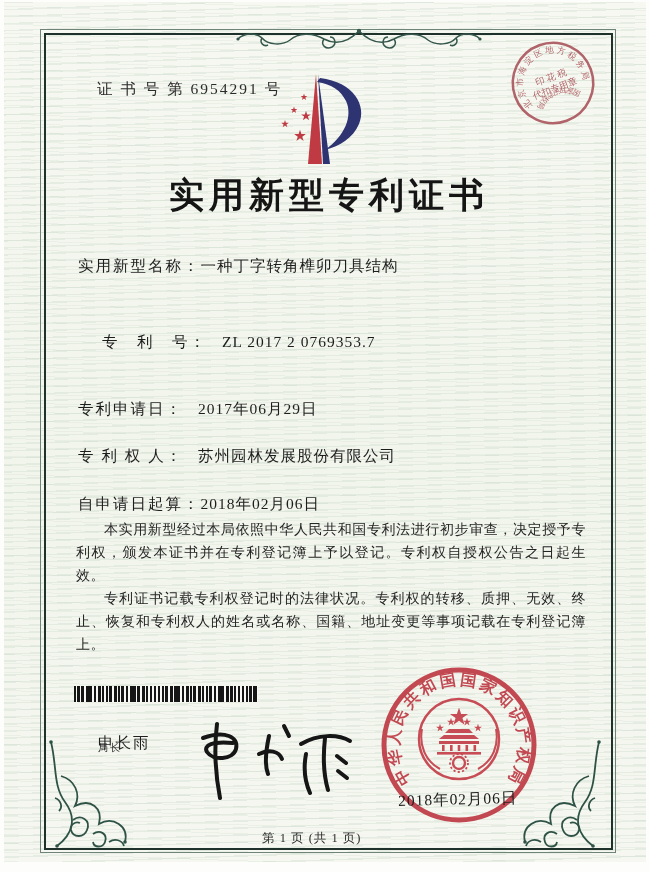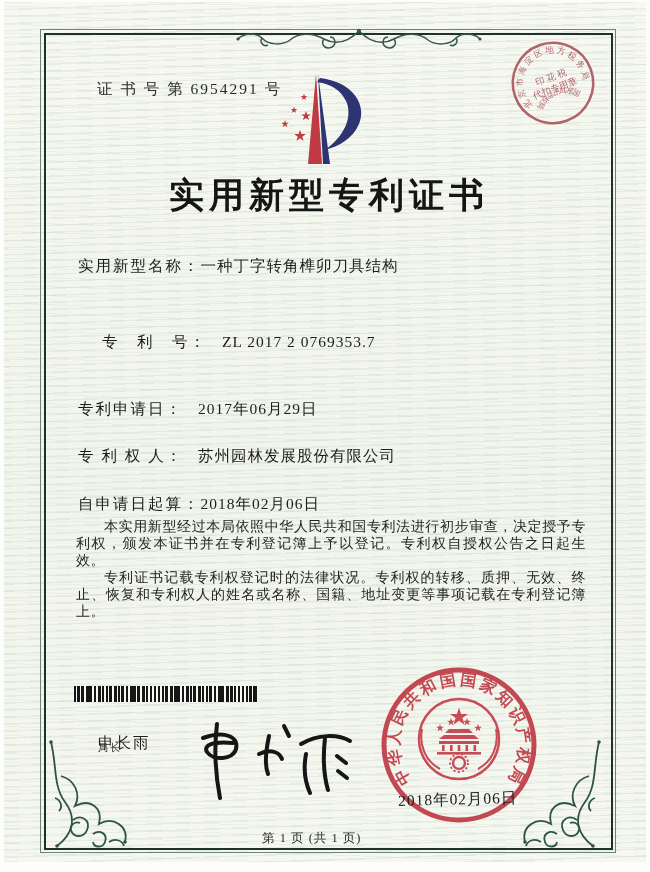--- a/index.html
+++ b/index.html
@@ -39,21 +39,21 @@
   }
   .field-row{
     position:absolute;left:74px;width:520px;
     font-size:15.5px;color:#1d1d1d;white-space:nowrap;
   }
   .field-label{display:inline-block;min-width:120px;letter-spacing:2px;}
   .field-value{letter-spacing:1px;}
   .f0{top:254px;} .f1{top:304px;} .f2{top:330px;margin-left:24px;} .f3{top:397px;} .f4{top:444px;} .f5{top:492px;}
   .body-text{
     position:absolute;left:72px;top:516px;width:510px;
-    font-size:14px;line-height:17px;color:#252525;
+    font-size:14px;line-height:23px;color:#252525;
     text-align:justify;letter-spacing:0.6px;
   }
   .body-text p{margin:0;text-indent:2em;}
   .barcode{
     position:absolute;left:70px;top:684px;width:184px;height:16px;
     background:
       repeating-linear-gradient(90deg,#161616 0 2px,rgba(0,0,0,0) 2px 4px),
       repeating-linear-gradient(90deg,#161616 0 1px,rgba(0,0,0,0) 1px 7px),
       repeating-linear-gradient(90deg,rgba(0,0,0,0) 0 3px,#161616 3px 5px,rgba(0,0,0,0) 5px 11px);
     background-color:#f8f9f4;

